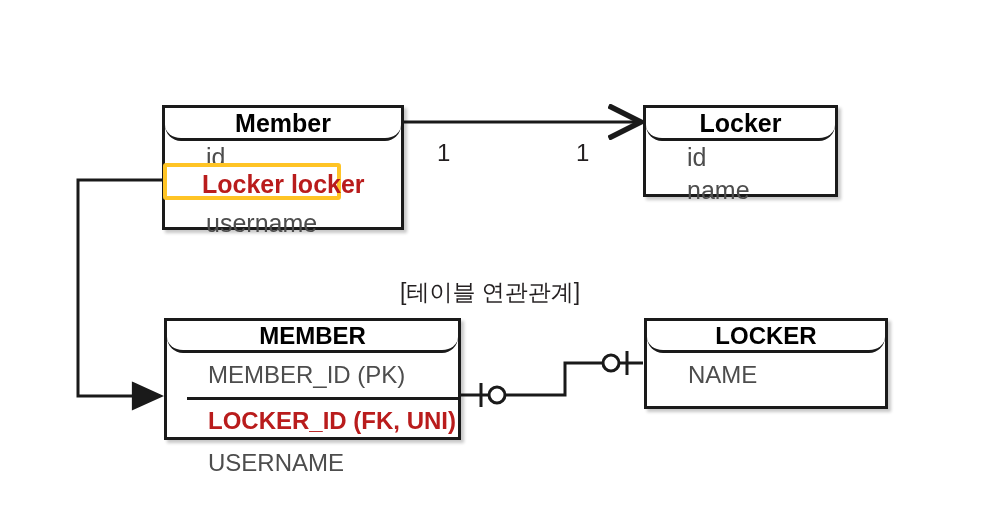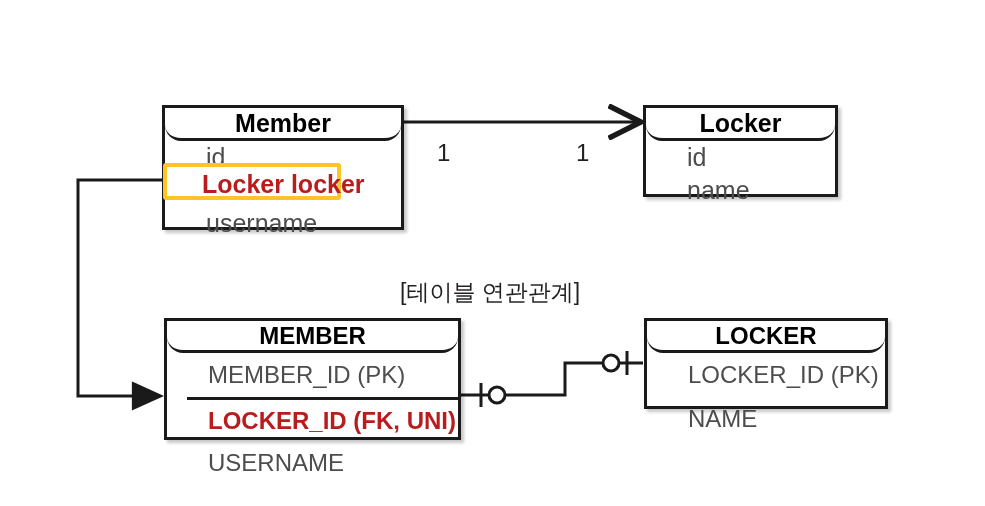--- a/index.html
+++ b/index.html
@@ -169,17 +169,16 @@
 
   <div class="box tbl" style="left:164px; top:318px; width:297px; height:122px;">
     <div class="title">MEMBER</div>
     <div class="row">MEMBER_ID (PK)</div>
     <div class="row fk sep">LOCKER_ID (FK, UNI)</div>
     <div class="row">USERNAME</div>
   </div>
 
   <div class="box tbl" style="left:644px; top:318px; width:244px; height:91px;">
     <div class="title">LOCKER</div>
-    <div class="row">LOCKER_ID (PK)</div>
     <div class="row">NAME</div>
   </div>
 
 </div>
 
 </body></html>

